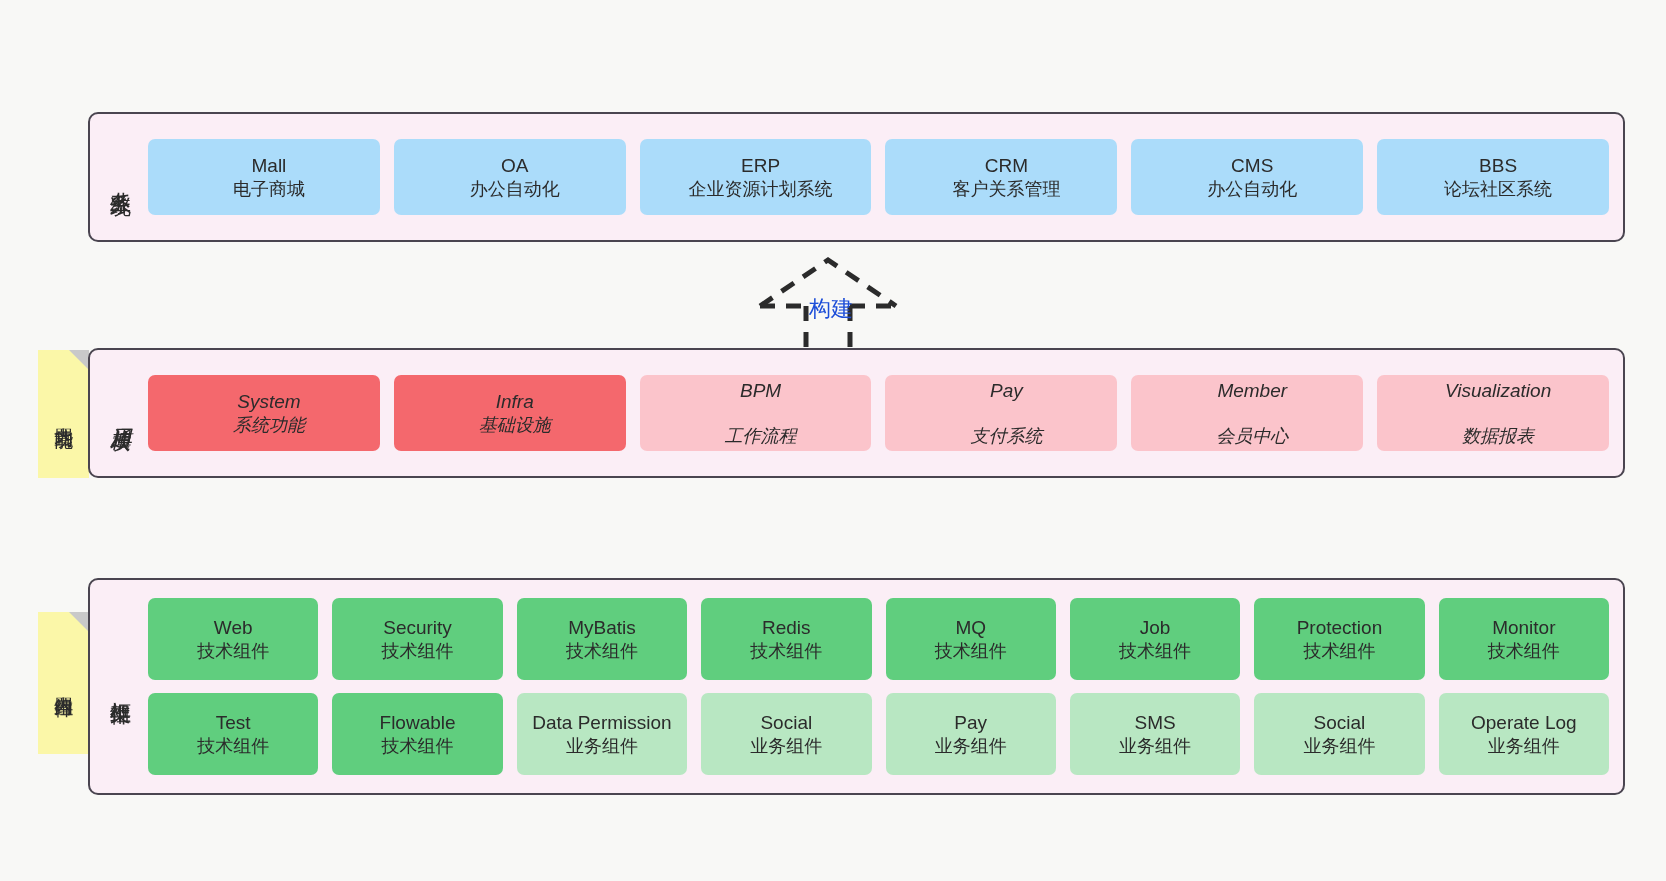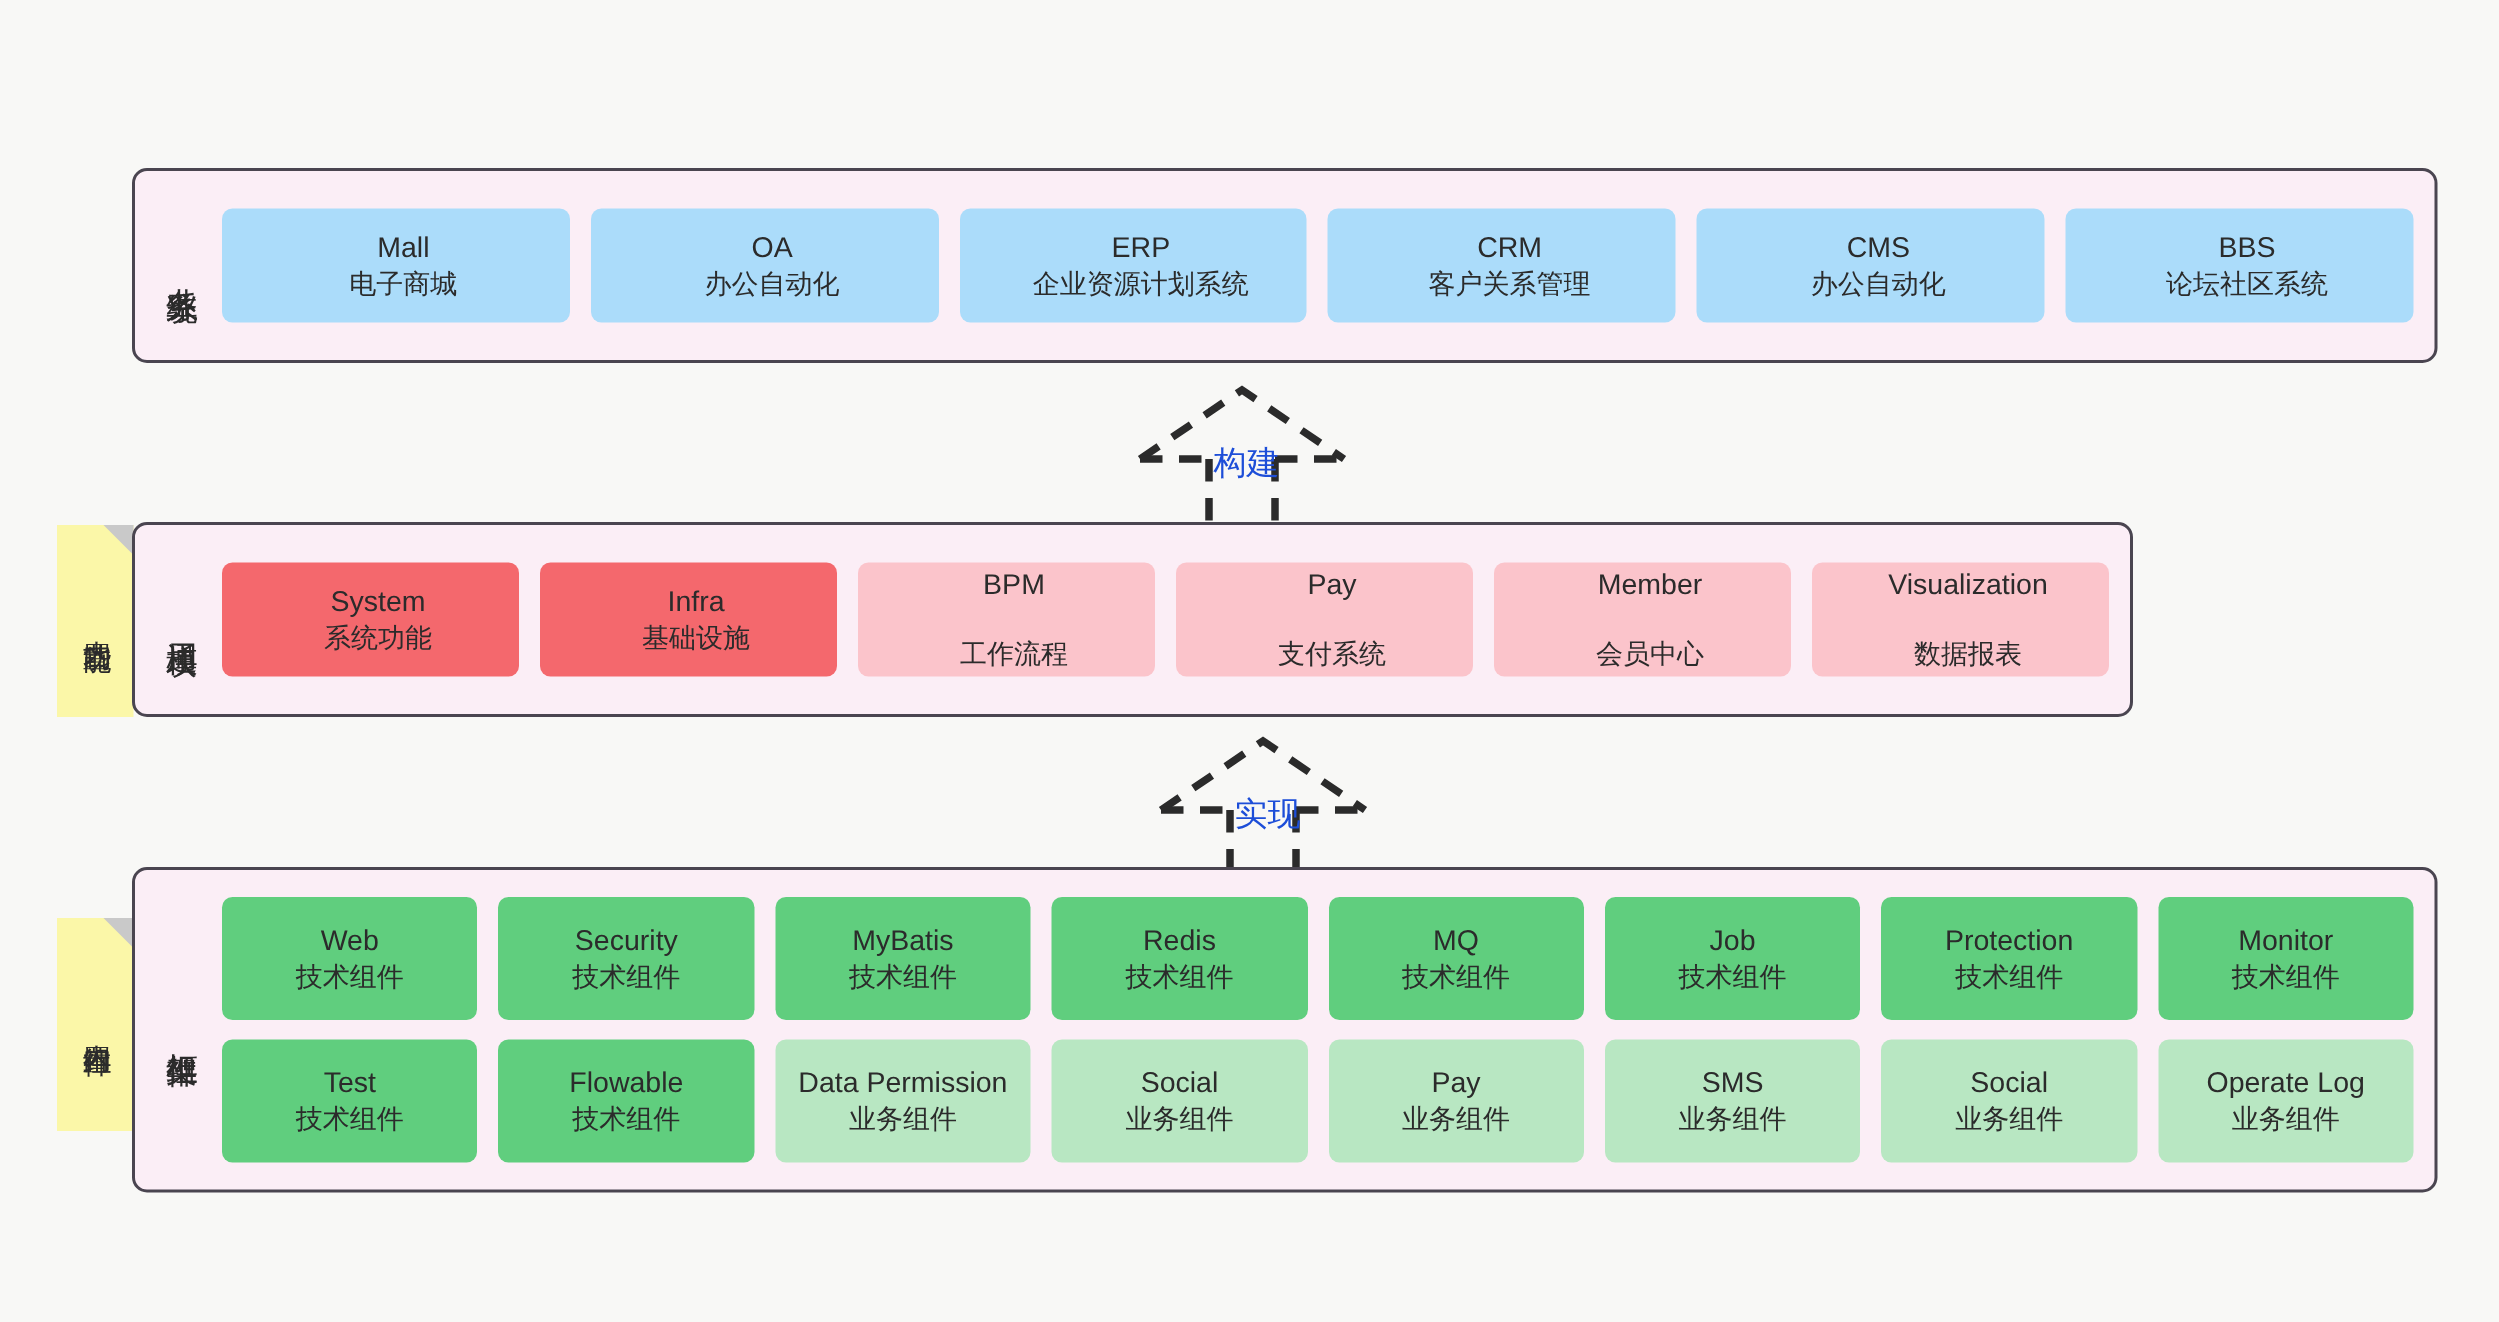--- a/index.html
+++ b/index.html
@@ -68,21 +68,21 @@
 
   
   .c-blue       {background:#abdcfa;}
   .c-red        {background:#f4686d;}
   .c-pink       {background:#fbc4cb;justify-content:space-between;}
   .c-green      {background:#60ce7e;}
   .c-greenlight {background:#b8e7c2;}
 
   
   #layer-business {left:88px; top:112px;  width:1537px; height:130px;}
-  #layer-common   {left:88px; top:348px;  width:1334px; height:130px;}
+  #layer-common   {left:88px; top:348px;  width:1537px; height:130px;font-style:italic;}
   #layer-framework{left:88px; top:578px;  width:1537px; height:217px;}
   #layer-business  .cell,
   #layer-common    .cell{height:76px;padding-left:13px;}
   #layer-framework .cell{height:82px;}
 
   
   .note{
     position:absolute;
     background:#fbf7a8;
     width:51px;
@@ -203,32 +203,20 @@
           <span class="t2">会员中心</span>
         </div>
         <div class="cell c-pink">
           <span class="t1">Visualization</span>
           <span class="t2">数据报表</span>
         </div>
       </div>
     </div>
   </div>
 
-  <div class="uml" id="arrow-impl">
-    <svg width="140" height="90" viewBox="0 0 140 90" aria-hidden="true">
-      <g fill="none" stroke="#2b2b2b" stroke-width="5" stroke-dasharray="15,11" stroke-linecap="butt">
-        <path d="M2 48 L70 2 L138 48"></path>
-        <path d="M2 48 L48 48"></path>
-        <path d="M92 48 L138 48"></path>
-        <path d="M48 48 L48 90"></path>
-        <path d="M92 48 L92 90"></path>
-      </g>
-    </svg>
-    <span class="lbl">实现</span>
-  </div>
 
   <div class="note" id="note-framework">
     <span class="fold"></span>
     <span>内置组件</span>
   </div>
 
   <div class="layer" id="layer-framework">
     <div class="layer-label">框架组件</div>
     <div class="layer-body">
 

